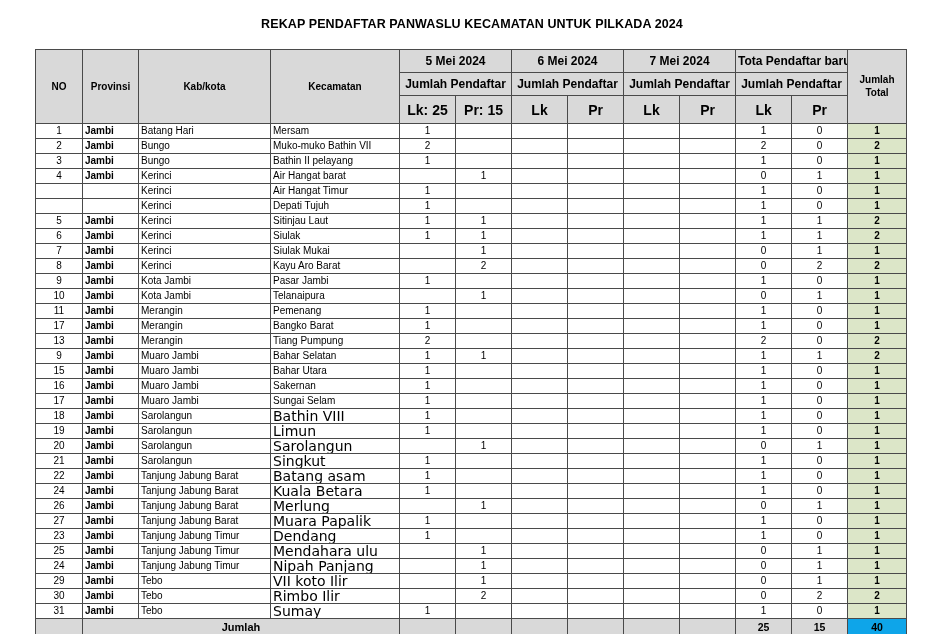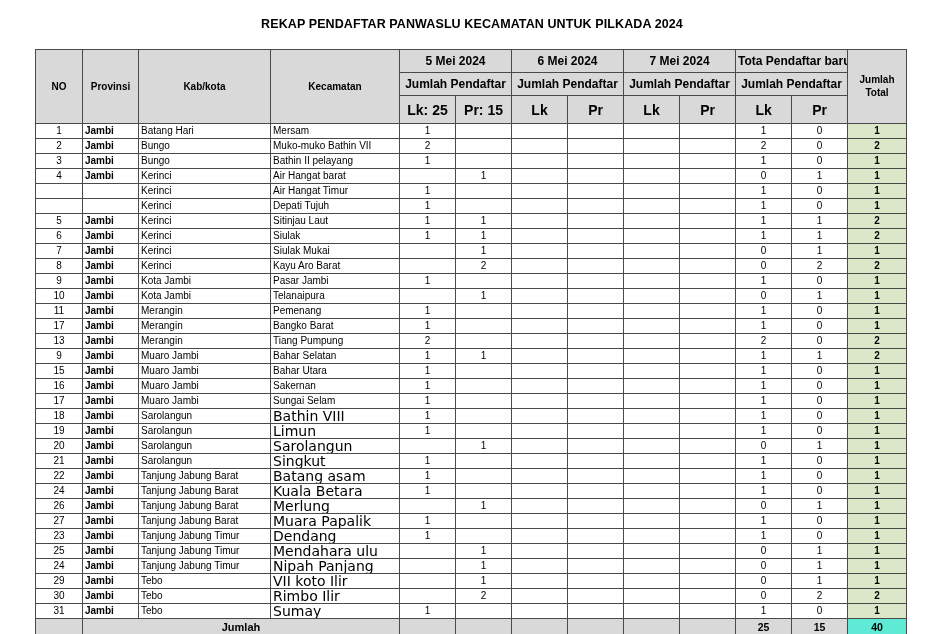--- a/index.html
+++ b/index.html
@@ -117,21 +117,21 @@
     background: #d9d9d9;
     font-weight: bold;
     text-align: center;
     height: 17px;
     font-size: 10.5px;
   }
   tr.sum-row td.sum-label {
     font-size: 11px;
   }
   tr.sum-row td.sum-total {
-    background: #5eead4;
+    background: #0ea5e9;
   }
   
   col.c-no      { width: 47px; }
   col.c-prov    { width: 56px; }
   col.c-kab     { width: 132px; }
   col.c-kec     { width: 129px; }
   col.c-num     { width: 56px; }
   col.c-jt      { width: 59px; }
 </style>
 </head>

